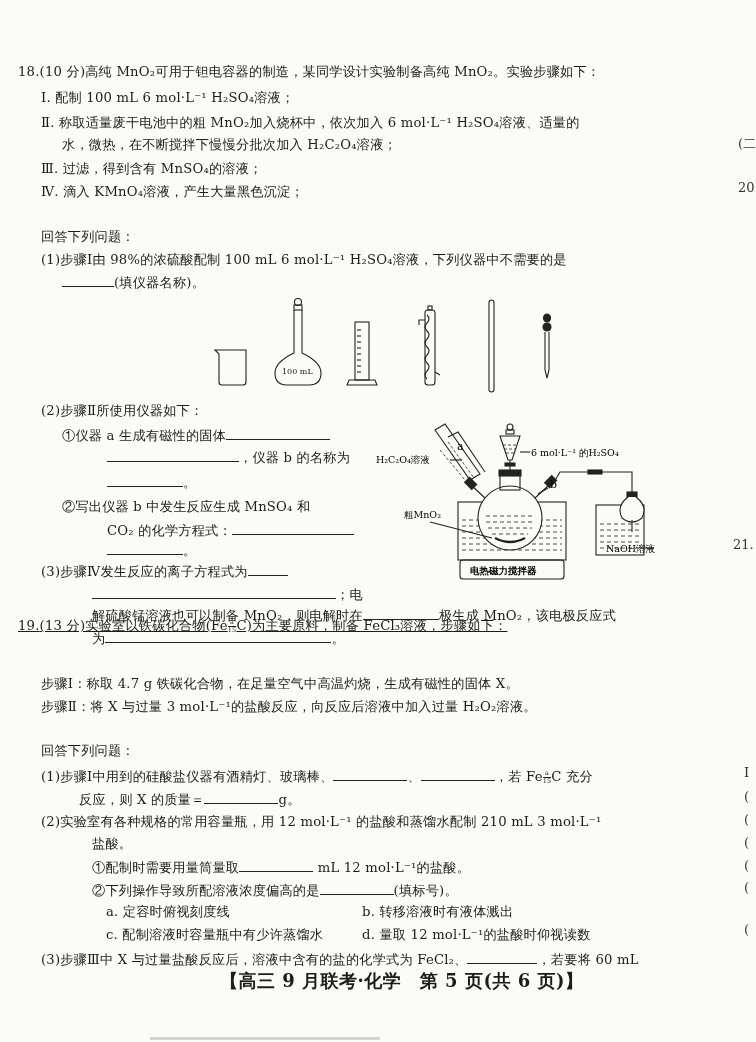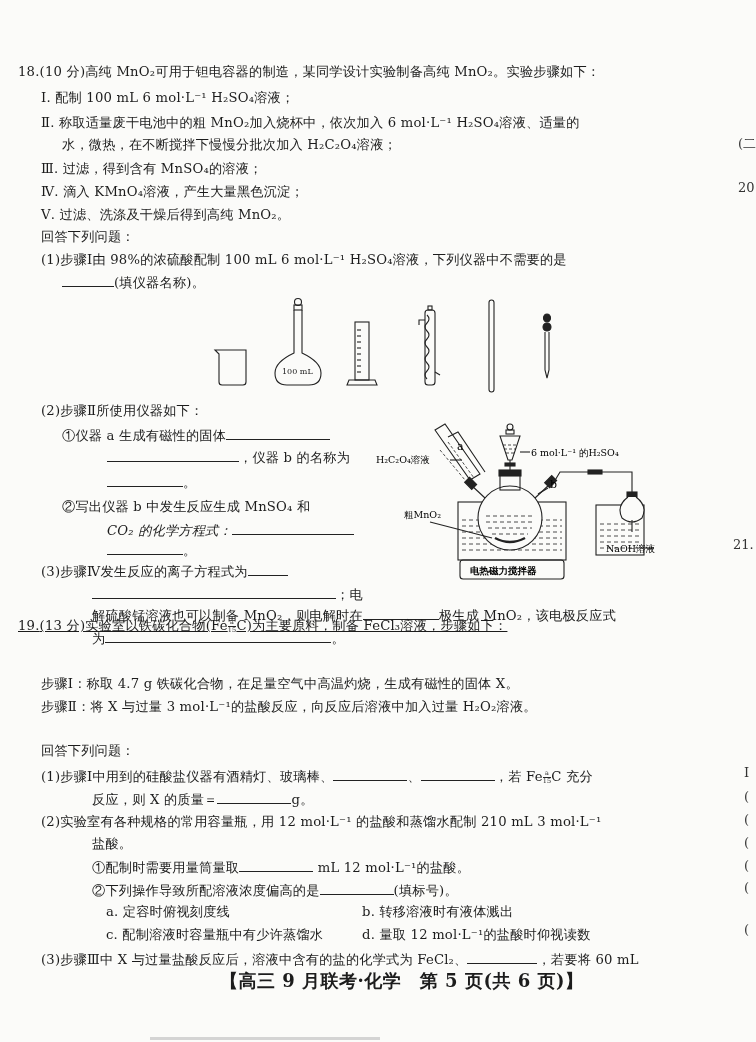--- a/index.html
+++ b/index.html
@@ -26,21 +26,20 @@
 <div class="page">
 
   <div class="line" style="left:18px;top:62px;">
     <span>18.</span><span>(10 分)</span><span>高纯 MnO₂可用于钽电容器的制造，某同学设计实验制备高纯 MnO₂。实验步骤如下：</span>
   </div>
   <div class="line" style="left:41px;top:88px;">Ⅰ. 配制 100 mL 6 mol·L⁻¹ H₂SO₄溶液；</div>
   <div class="line" style="left:41px;top:113px;">Ⅱ. 称取适量废干电池中的粗 MnO₂加入烧杯中，依次加入 6 mol·L⁻¹ H₂SO₄溶液、适量的</div>
   <div class="line" style="left:62px;top:135px;">水，微热，在不断搅拌下慢慢分批次加入 H₂C₂O₄溶液；</div>
   <div class="line" style="left:41px;top:159px;">Ⅲ. 过滤，得到含有 MnSO₄的溶液；</div>
   <div class="line" style="left:41px;top:182px;">Ⅳ. 滴入 KMnO₄溶液，产生大量黑色沉淀；</div>
-  <div class="line" style="left:41px;top:205px;">Ⅴ. 过滤、洗涤及干燥后得到高纯 MnO₂。</div>
   <div class="line" style="left:41px;top:227px;">回答下列问题：</div>
   <div class="line" style="left:41px;top:250px;">(1)步骤Ⅰ由 98%的浓硫酸配制 100 mL 6 mol·L⁻¹ H₂SO₄溶液，下列仪器中不需要的是</div>
   <div class="line" style="left:62px;top:272px;">
     <span class="blank" style="width:52px;"></span><span>(填仪器名称)。</span>
   </div>
 
   <svg style="position:absolute;left:195px;top:290px;" width="370" height="105">
 
     <g stroke="#222" fill="none" stroke-width="1.1">
       <path d="M20 60 L24 64 L24 92 Q24 95 27 95 L48 95 Q51 95 51 92 L51 60 Z"></path>
@@ -89,21 +88,21 @@
   <div class="line" style="left:62px;top:425px;">
     <span>①仪器 a 生成有磁性的固体</span><span class="blank" style="width:104px;"></span>
   </div>
   <div class="line" style="left:107px;top:447px;text-align:right;">
     <span class="blank" style="width:132px;"></span><span>，仪器 b 的名称为</span>
   </div>
   <div class="line" style="left:107px;top:472px;">
     <span class="blank" style="width:76px;"></span><span>。</span>
   </div>
   <div class="line" style="left:62px;top:497px;">②写出仪器 b 中发生反应生成 MnSO₄ 和</div>
-  <div class="line" style="left:107px;top:520px;font-style:italic;">
+  <div class="line" style="left:107px;top:520px;">
     <span>CO₂ 的化学方程式：</span><span class="blank" style="width:122px;"></span>
   </div>
   <div class="line" style="left:107px;top:540px;">
     <span class="blank" style="width:76px;"></span><span>。</span>
   </div>
 
   <svg style="position:absolute;left:370px;top:420px;" width="300" height="165">
     <g stroke="#222" fill="none" stroke-width="1.1">
 
       <rect x="88" y="82" width="108" height="58"></rect>
@@ -185,21 +184,21 @@
   <div class="line" style="left:41px;top:674px;">步骤Ⅰ：称取 4.7 g 铁碳化合物，在足量空气中高温灼烧，生成有磁性的固体 X。</div>
   <div class="line" style="left:41px;top:697px;">步骤Ⅱ：将 X 与过量 3 mol·L⁻¹的盐酸反应，向反应后溶液中加入过量 H₂O₂溶液。</div>
   <div class="line" style="left:41px;top:741px;">回答下列问题：</div>
 
   <div class="line" style="left:41px;top:766px;">
     <span>(1)步骤Ⅰ中用到的硅酸盐仪器有酒精灯、玻璃棒、</span><span class="blank" style="width:74px;"></span><span>、</span><span class="blank" style="width:74px;"></span><span>，若 Fe</span><span style="display:inline-flex;flex-direction:column;font-size:6.5px;line-height:7px;vertical-align:middle;text-align:center;">
         <span style="border-bottom:0.7px solid #222;">a</span>
         <span>15</span>
       </span><span>C 充分</span>
   </div>
-  <div class="line" style="left:92px;top:789px;">
+  <div class="line" style="left:79px;top:789px;">
     <span>反应，则 X 的质量＝</span><span class="blank" style="width:74px;"></span><span>g。</span>
   </div>
   <div class="line" style="left:41px;top:812px;">(2)实验室有各种规格的常用容量瓶，用 12 mol·L⁻¹ 的盐酸和蒸馏水配制 210 mL 3 mol·L⁻¹</div>
   <div class="line" style="left:92px;top:834px;">盐酸。</div>
   <div class="line" style="left:92px;top:857px;">
     <span>①配制时需要用量筒量取</span><span class="blank" style="width:74px;"></span> <span>mL 12 mol·L⁻¹的盐酸。</span>
   </div>
   <div class="line" style="left:92px;top:880px;">
     <span>②下列操作导致所配溶液浓度偏高的是</span><span class="blank" style="width:74px;"></span><span>(填标号)。</span>
   </div>

